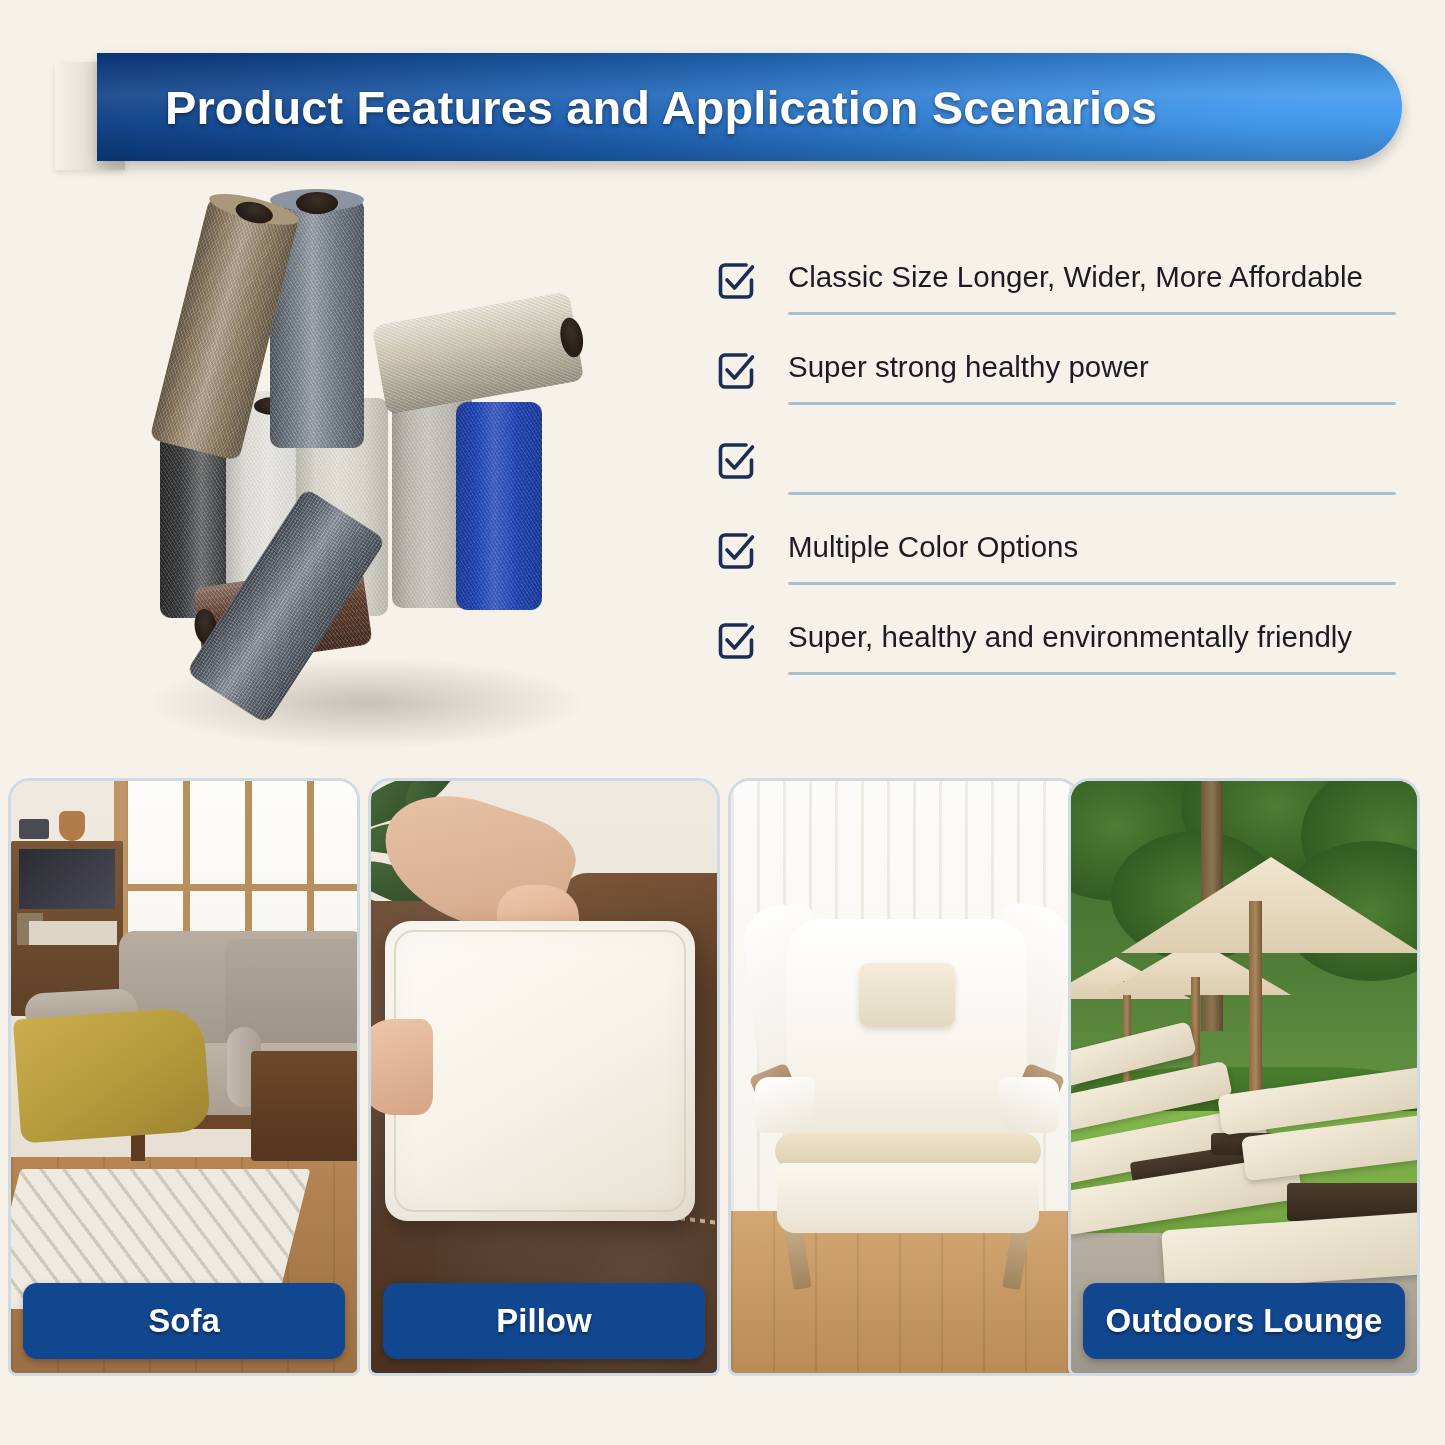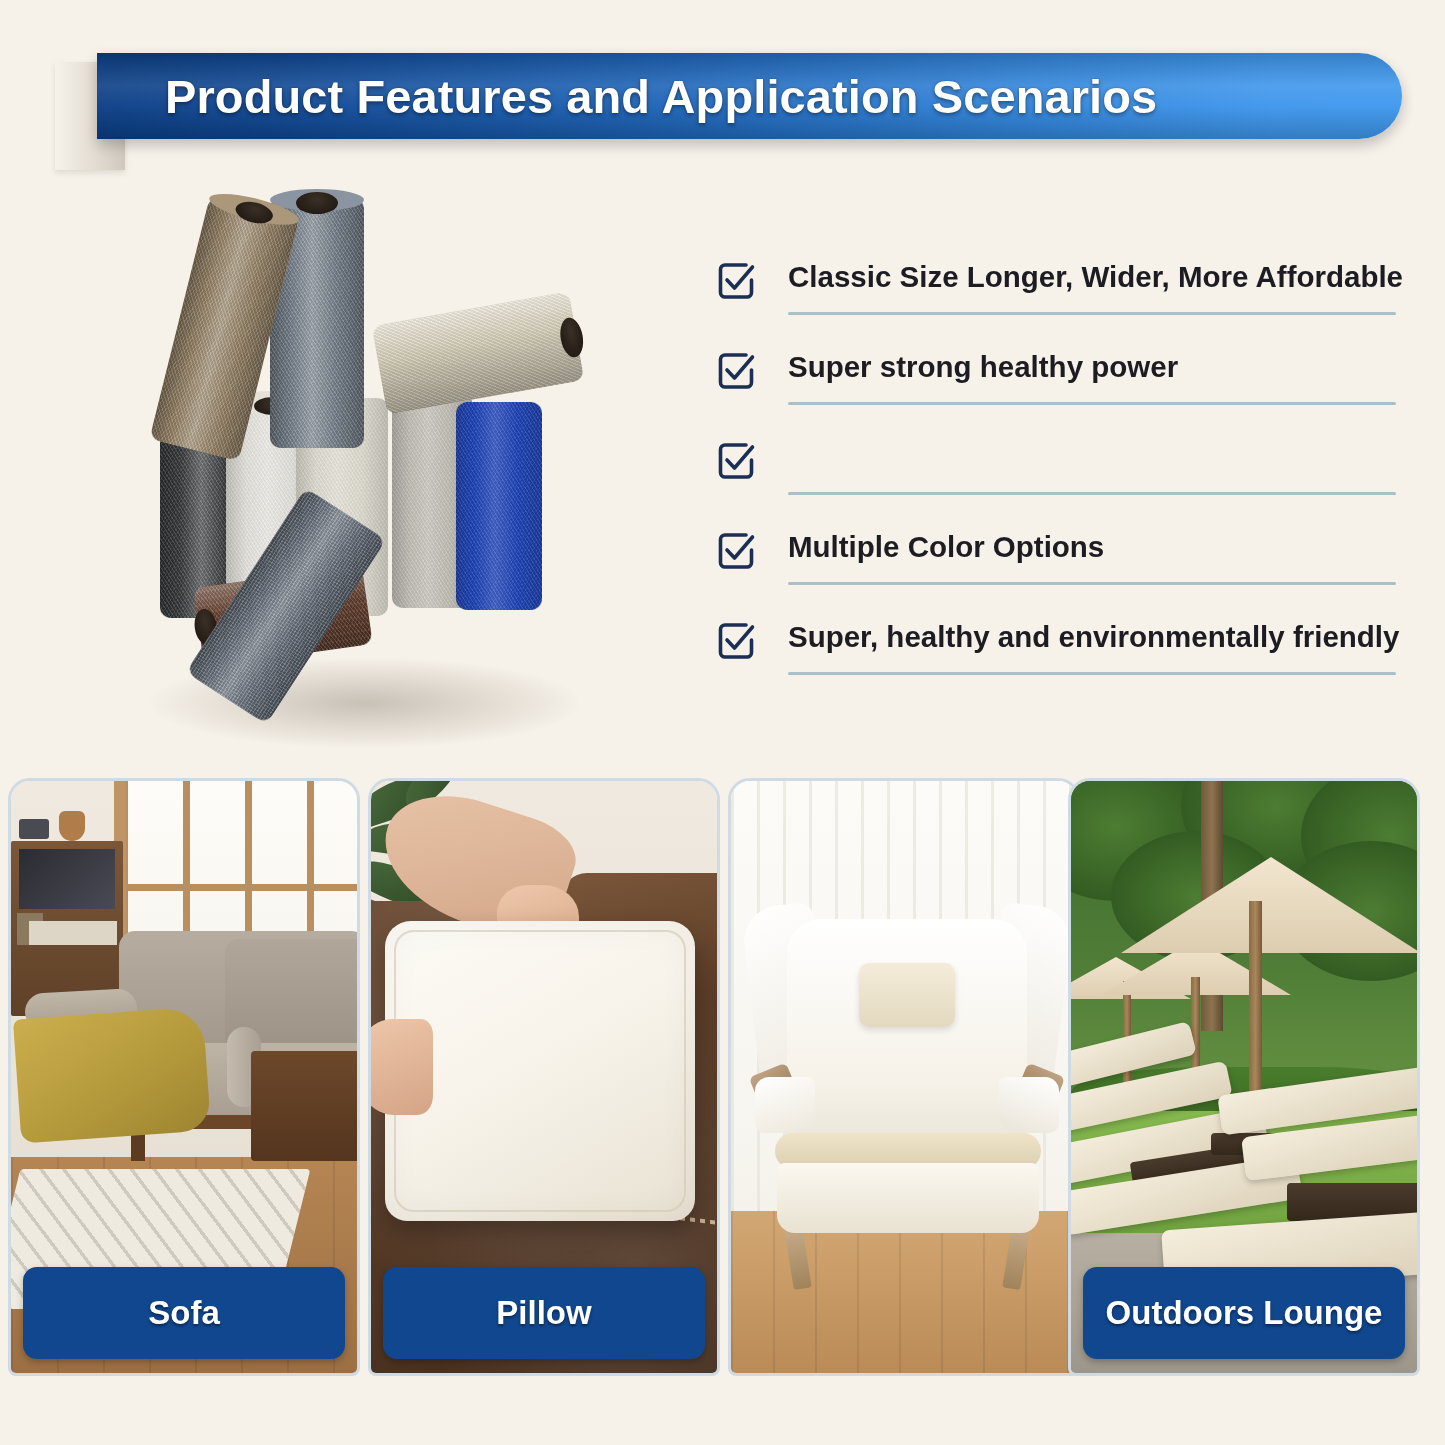--- a/index.html
+++ b/index.html
@@ -13,21 +13,21 @@
 
   
   .header-zone { position:absolute; left:0; top:0; width:1445px; height:175px; }
 
   .ribbon-tail {
     position:absolute; left:55px; top:62px; width:70px; height:108px;
     background:linear-gradient(to right,#f6f1e9 0%,#e3ddd4 55%,#cfc8be 100%);
     box-shadow:0 3px 6px rgba(0,0,0,.10);
   }
   .banner {
-    position:absolute; left:97px; top:53px; width:1305px; height:86px;
+    position:absolute; left:97px; top:53px; width:1305px; height:108px;
     border-radius:0 54px 54px 0;
     background:linear-gradient(90deg,#0b3e85 0%,#0f4793 14%,#1c62b6 42%,#3083d9 70%,#3e96ec 90%,#3e98ee 100%);
     box-shadow:0 6px 14px rgba(0,0,0,.22);
     overflow:hidden;
     text-decoration:underline;
   }
   .banner::before{
     content:""; position:absolute; inset:0; border-radius:0 54px 54px 0;
     background:linear-gradient(180deg,rgba(0,0,0,.16) 0%,rgba(255,255,255,.10) 38%,rgba(255,255,255,.04) 62%,rgba(0,0,0,.18) 100%);
   }
@@ -65,21 +65,21 @@
     position:absolute; border-radius:50%;
     background:radial-gradient(ellipse at 50% 35%, #3a3027 0%, #241c15 70%, #181210 100%);
   }
   .shadow-blob {
     position:absolute; border-radius:50%;
     background:radial-gradient(ellipse at center, rgba(120,108,92,.36) 0%, rgba(120,108,92,0) 72%);
   }
 
   
   .features { position:absolute; left:716px; top:250px; width:680px; }
-  .feature-row { position:relative; height:90px;font-weight:bold; }
+  .feature-row { position:relative; height:90px; }
   .chk { position:absolute; left:0; top:10px; width:42px; height:42px; }
   .feature-text {
     position:absolute; left:72px; top:6px; width:600px;
     font-size:29.5px; color:#1c1c22; line-height:42px; white-space:nowrap;
     font-family:"Liberation Sans", sans-serif;
   }
   .feature-rule {
     position:absolute; left:72px; top:62px; width:608px; height:3px;
     background:#a9c0cb; border-radius:2px;
   }
@@ -91,21 +91,21 @@
     border:3px solid #cfdbe4; border-radius:22px 22px 8px 8px;
     overflow:hidden; background:#fff;
   }
   .card:nth-child(1){ left:8px; }
   .card:nth-child(2){ left:368px; }
   .card:nth-child(3){ left:728px; }
   .card:nth-child(4){ left:1068px; }
   .scene { position:absolute; inset:0; overflow:hidden; }
 
   .card-label {
-    position:absolute; bottom:14px; left:12px; right:12px; height:92px;
+    position:absolute; bottom:14px; left:12px; right:12px; height:76px;
     background:#11478f; border-radius:14px;
     display:flex; align-items:center; justify-content:center;
     box-shadow:0 3px 7px rgba(0,0,0,.25);
     z-index:9;
   }
   .card-label span {
     color:#fff; font-size:33px; font-weight:bold; white-space:nowrap;
     text-shadow:0 2px 3px rgba(0,0,0,.45);
   }
 

